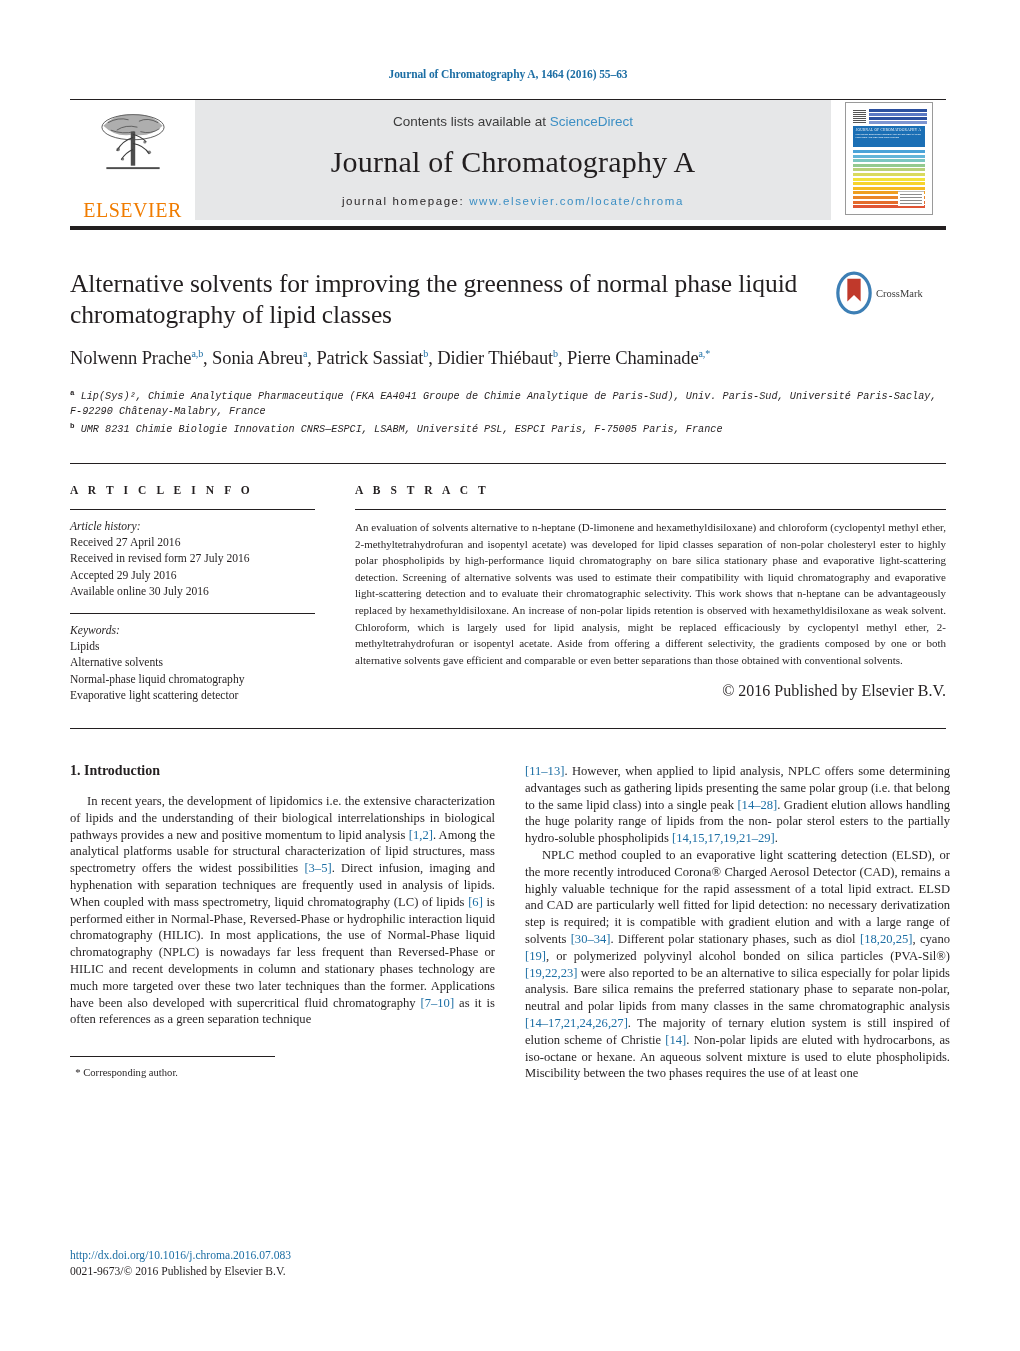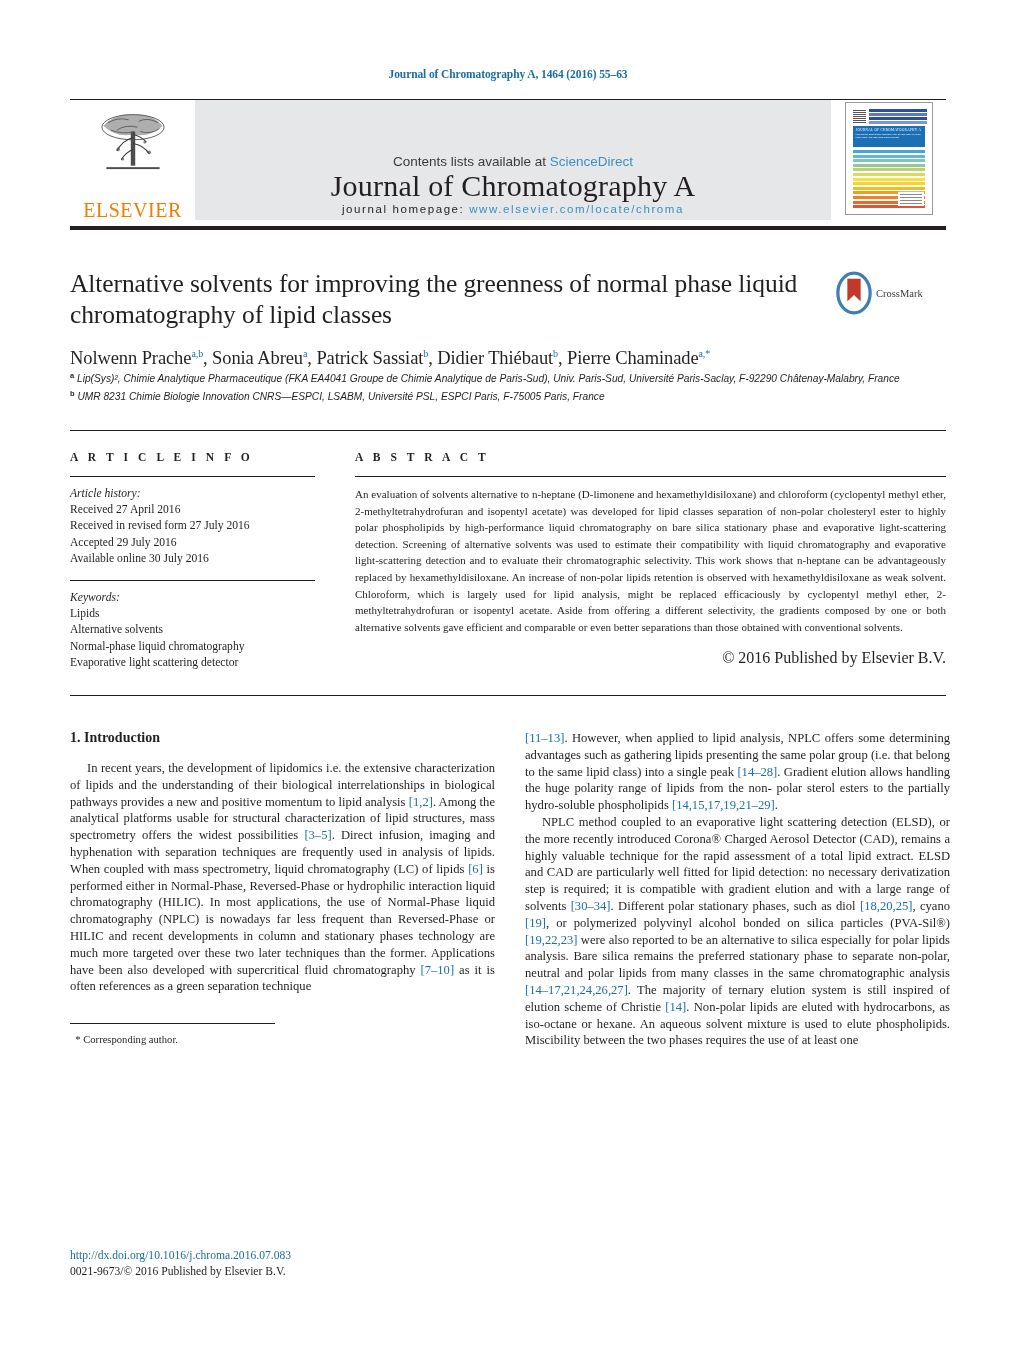--- a/index.html
+++ b/index.html
@@ -73,21 +73,20 @@
     flex-direction: column;
     align-items: center;
     justify-content: space-between;
     padding: 14px 0 13px 0;
     box-sizing: border-box;
   }
   .contents-line {
     font-size: 13.5px;
     font-family: "Liberation Sans", sans-serif;
     color: #3b3b3b;
-    margin-top: 40px;
   }
   .contents-line .sd {
     color: #3c8fc4;
   }
   .journal-title {
     font-size: 30px;
     font-family: "Liberation Serif", serif;
     color: #231f20;
     letter-spacing: 0.2px;
   }
@@ -196,21 +195,22 @@
     color: #231f20;
     letter-spacing: -0.1px;
   }
   .authors sup {
     font-size: 10px;
     color: #1c6ea4;
     vertical-align: super;
   }
 
   .affiliations {
-    font-family: Liberation Sans, sans-serif;
+    margin-top: 17px;
+    font-family: Liberation Mono, monospace;
     font-size: 10.2px;
     line-height: 14px;
     font-style: italic;
     color: #231f20;
   }
   .affiliations sup {
     font-style: normal;
     font-size: 7.5px;
     font-weight: bold;
     vertical-align: super;

